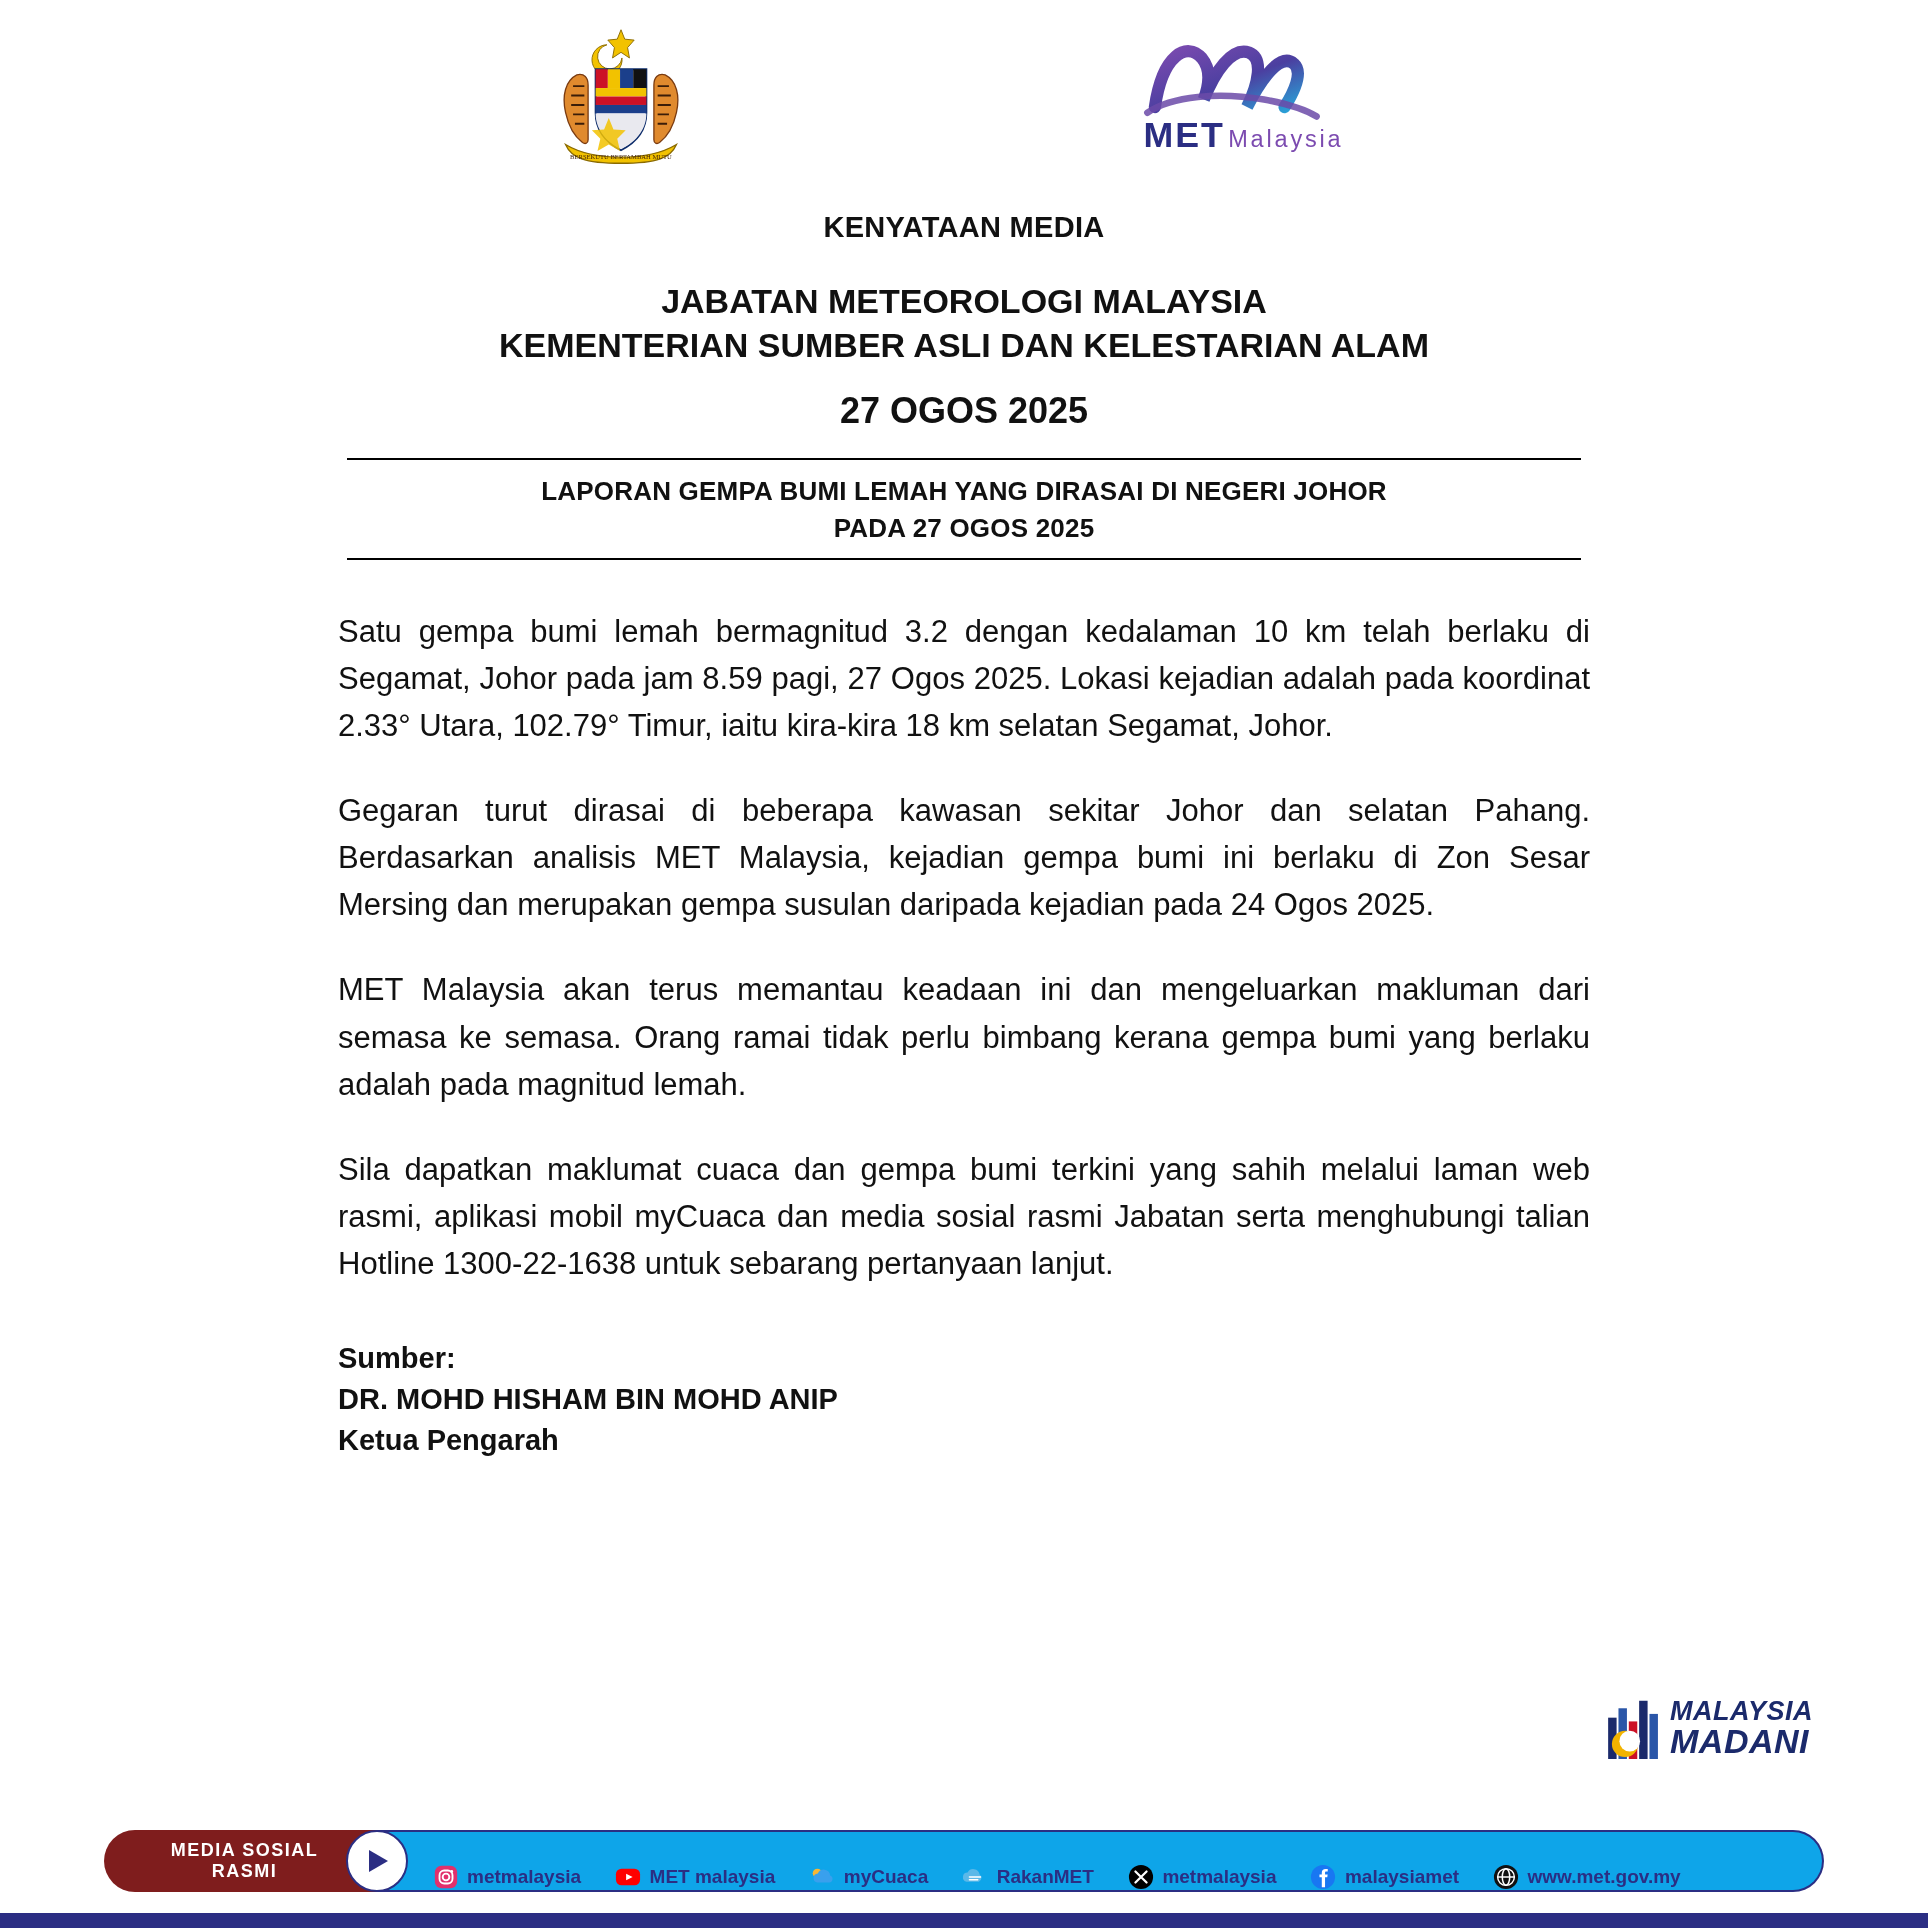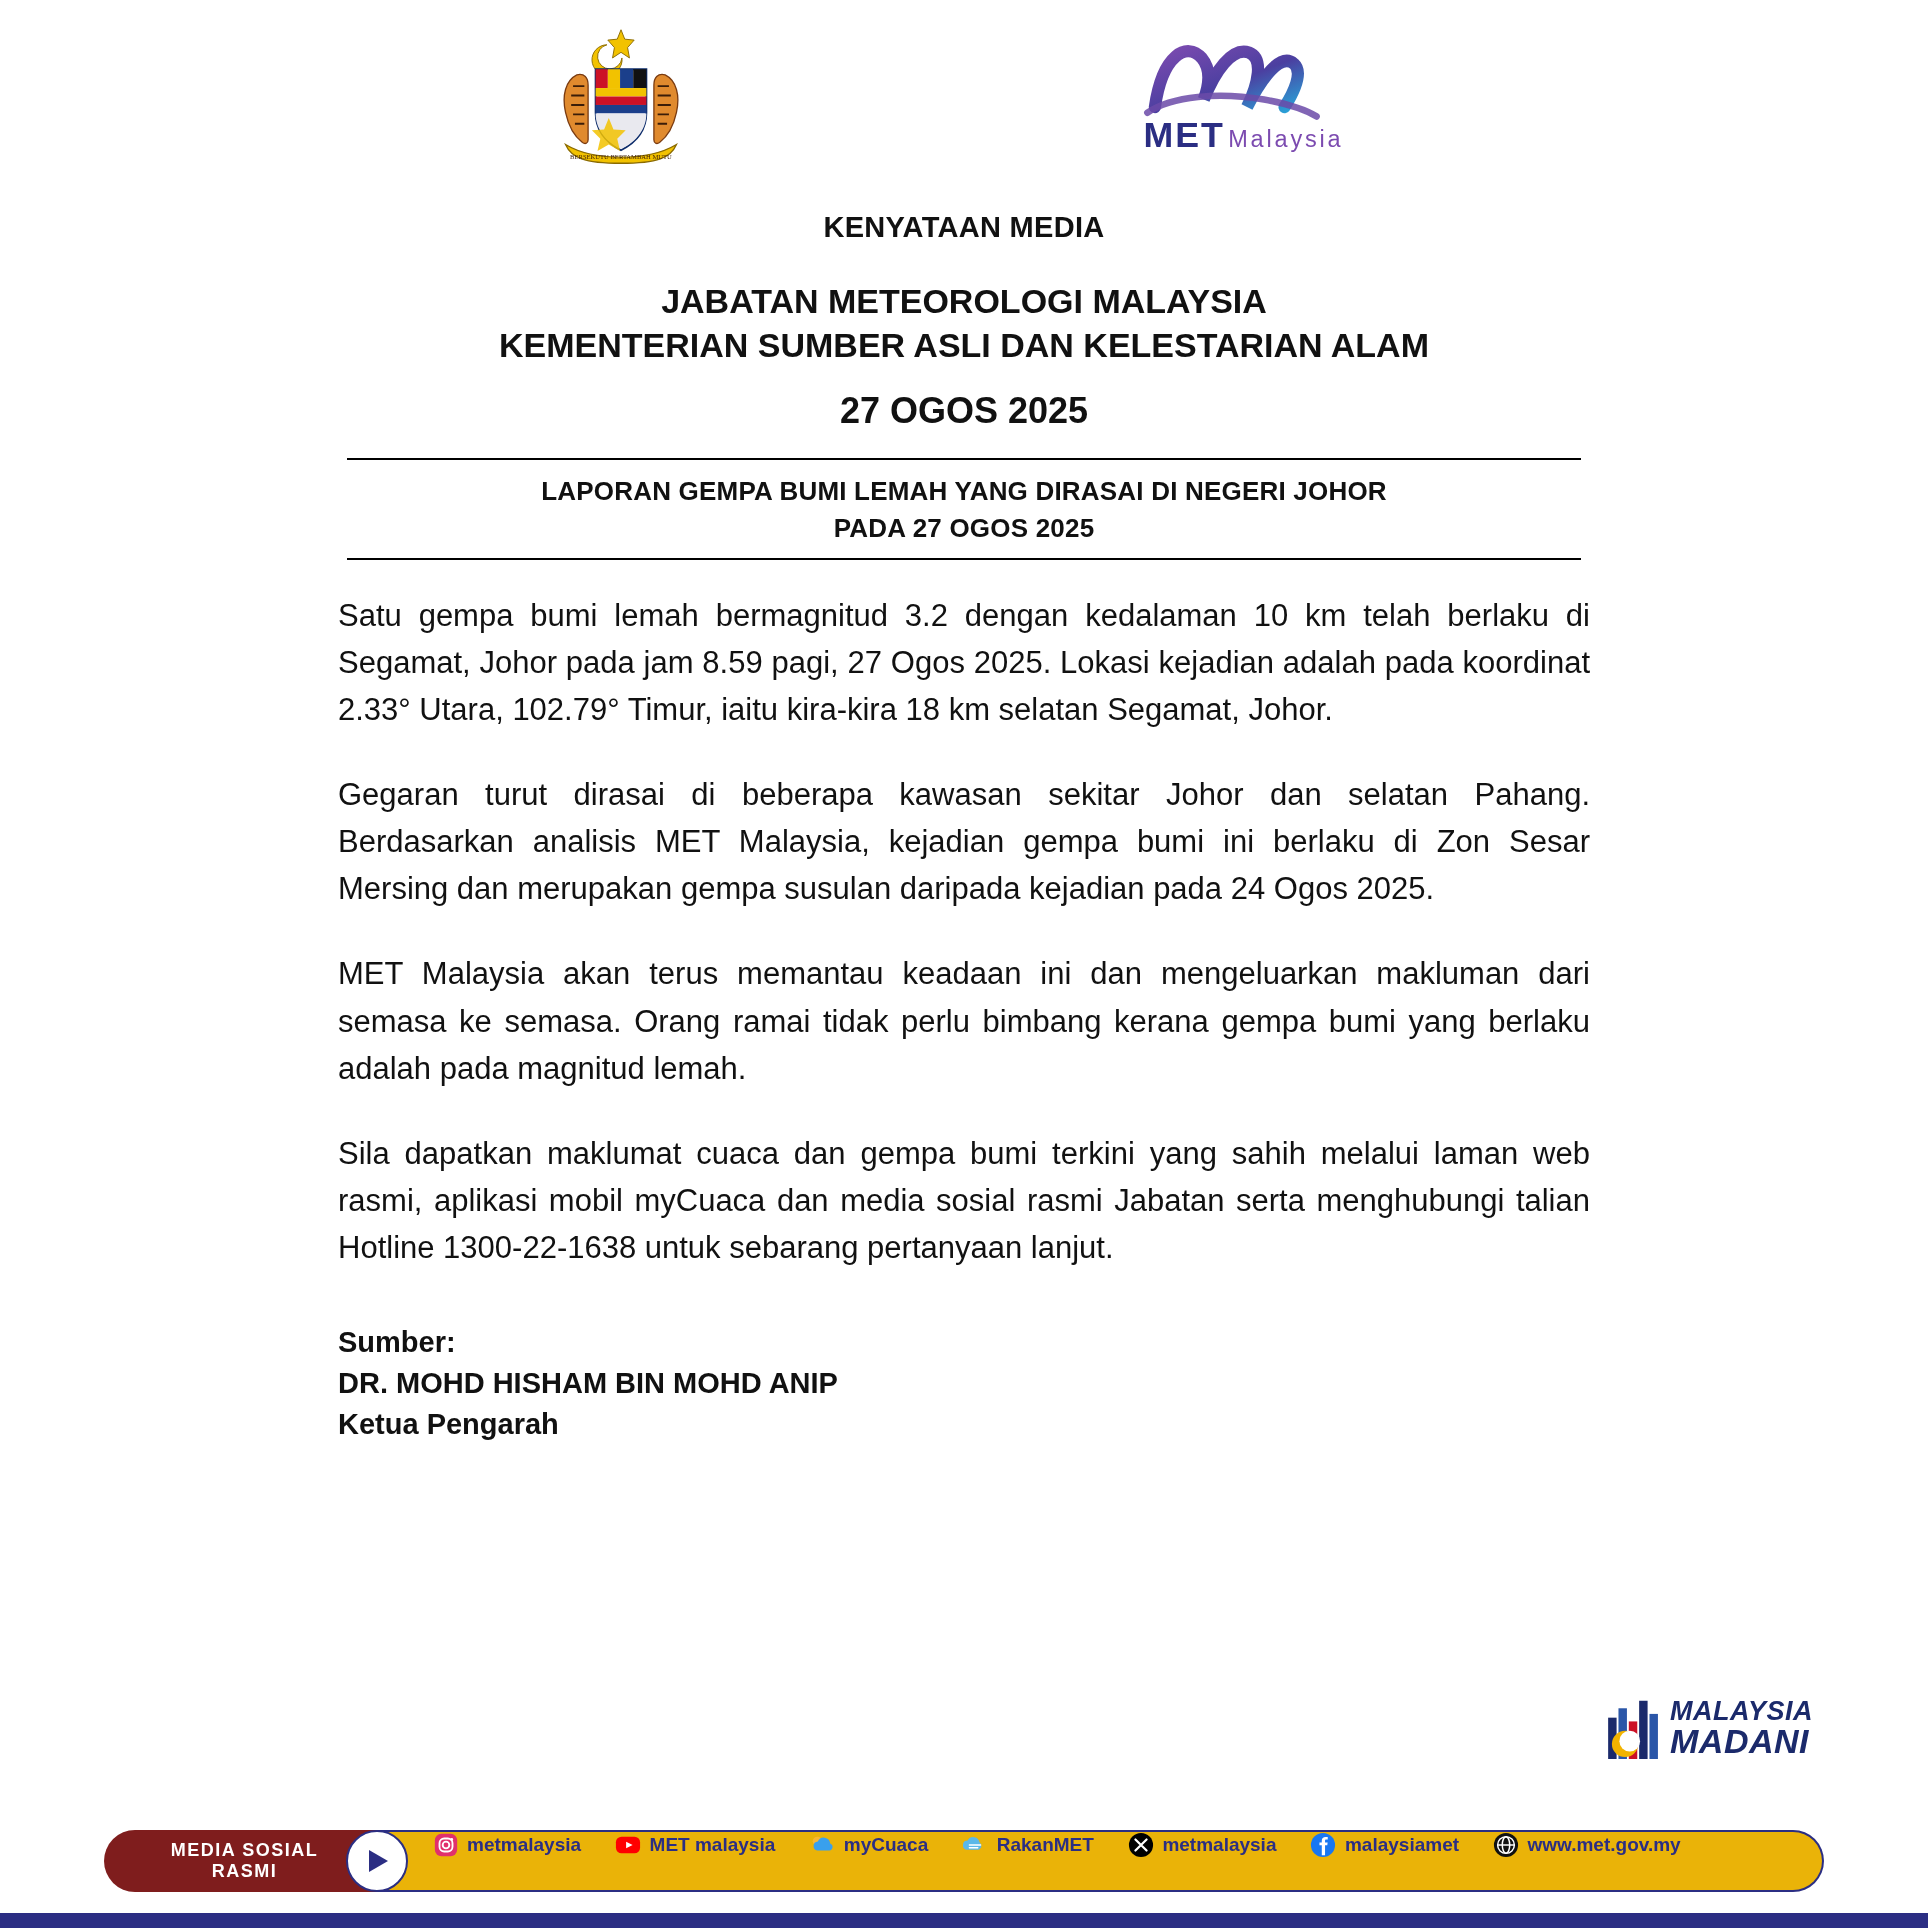--- a/index.html
+++ b/index.html
@@ -79,21 +79,21 @@
     text-align: center;
     font-size: 26px;
     font-weight: bold;
     line-height: 1.42;
     letter-spacing: 0.2px;
   }
 
   
   .body-wrap {
     width: 1252px;
-    margin: 0 auto;
+    margin: 16px auto;
     padding-top: 32px;
   }
   .para {
     font-size: 31px;
     line-height: 1.52;
     text-align: justify;
     text-justify: inter-word;
     margin: 0 0 38px 0;
     color: #111;
   }
@@ -155,23 +155,23 @@
     font-size: 18px; font-weight: bold; letter-spacing: 1.5px;
   }
   .social-left .s2 {
     font-size: 18px; font-weight: bold; letter-spacing: 1.5px;
   }
   .social-right {
     flex: 1;
     border: 2.8px solid #2b2e83;
     border-left: none;
     border-radius: 0 32px 32px 0;
-    background: #eab308;
-    display: flex;
-    align-items: flex-start;
+    background: #0ea5e9;
+    display: flex;
+    align-items: flex-end;
     padding-left: 55px;
     gap: 34px;
     position: relative;
   }
   .play-btn {
     position: absolute;
     left: -32px;
     top: 50%;
     transform: translateY(-50%);
     width: 58px;

